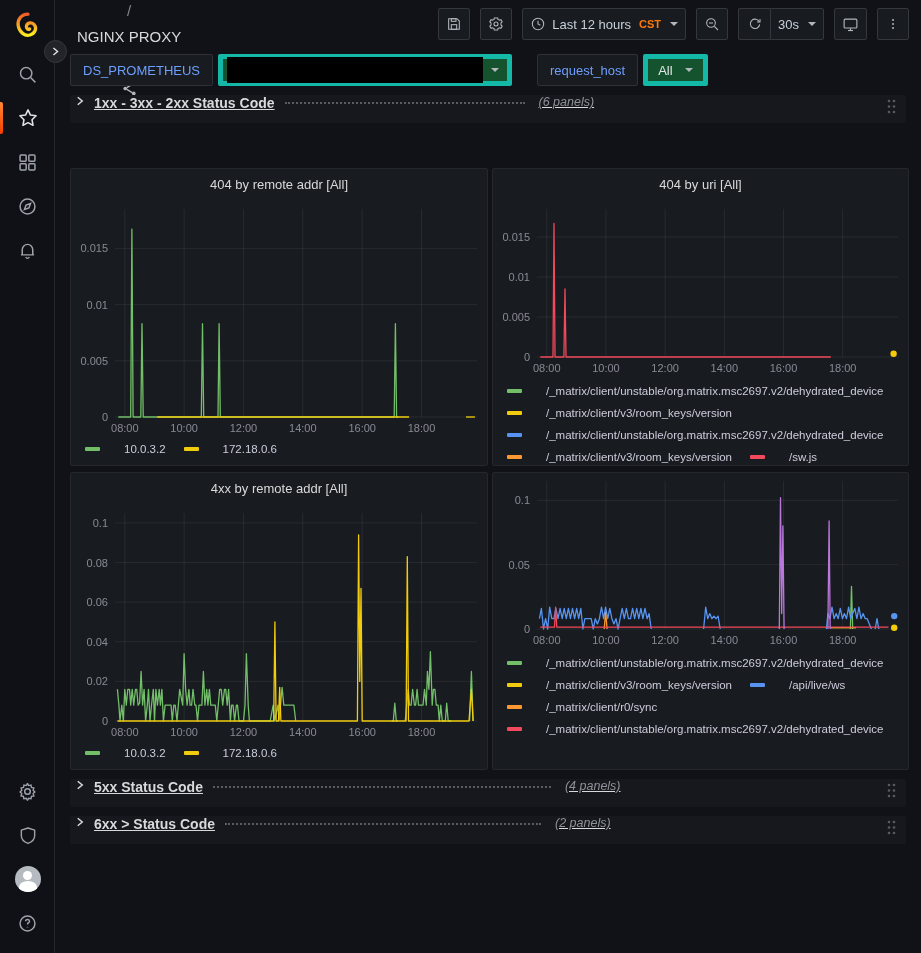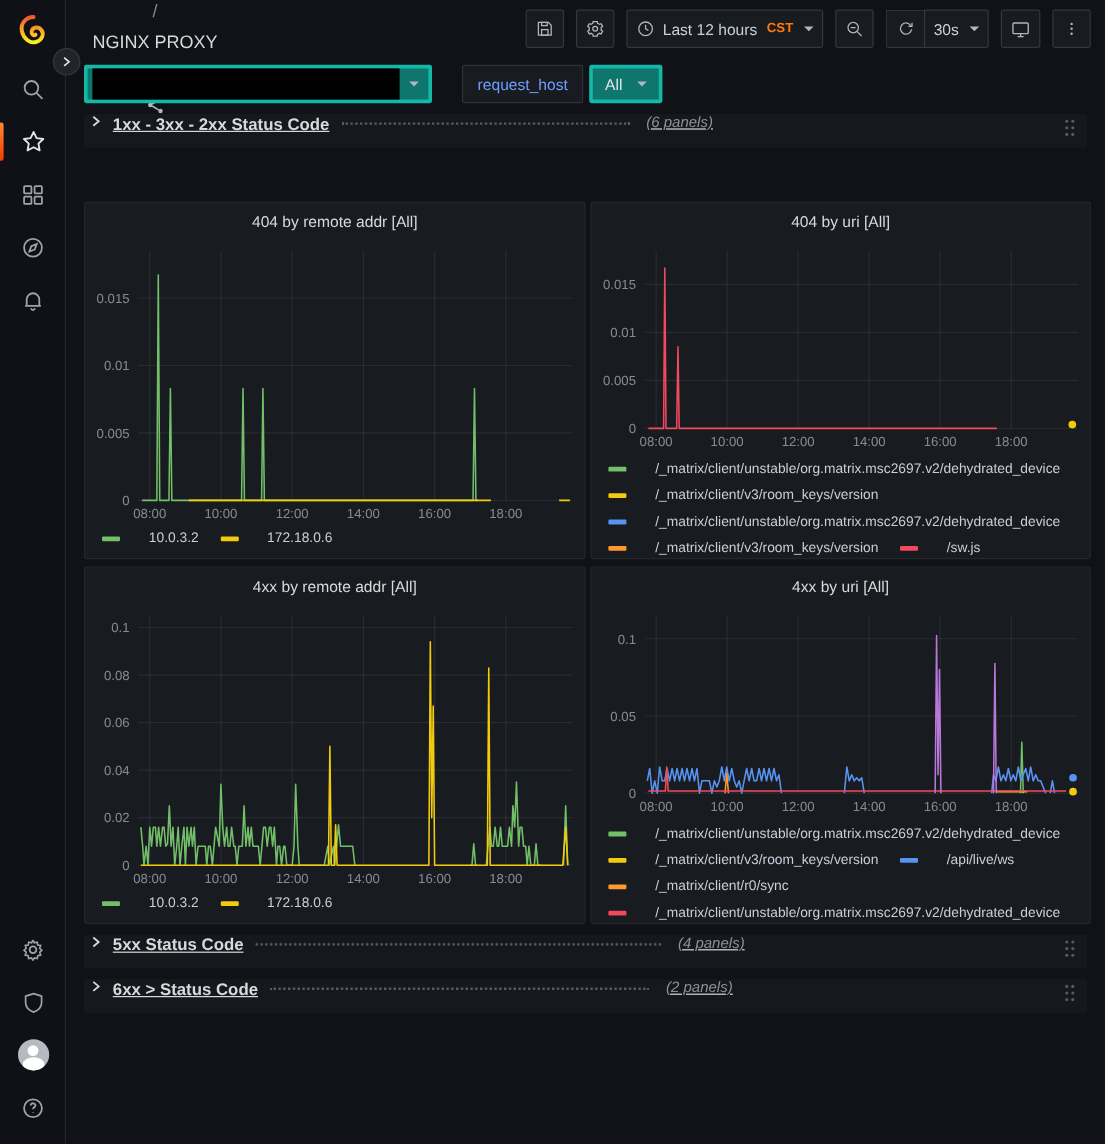--- a/index.html
+++ b/index.html
@@ -48,22 +48,22 @@
   .tz { color:#ff780a; font-size:11px; font-weight:700; margin-left:2px; }
   .caret { width:0; height:0; border-left:4px solid transparent; border-right:4px solid transparent;
     border-top:4px solid #b2b6bd; margin-left:3px; }
 
   
   .submenu { position:absolute; left:0; top:48px; width:866px; height:44px; display:flex;
     align-items:center; padding-left:15px; gap:5px; }
   .var-label { height:32px; display:flex; align-items:center; padding:0 12px;
     background:#181b1f; border:1px solid #2e3138; border-radius:2px;
     color:#6e9fff; font-size:13px; font-weight:500; }
-  .var-value { height:32px; display:flex; align-items:center; background:#0f766e;
-    border:3px solid #14b8a6; border-radius:2px; padding:0 8px 0 4px; cursor:pointer; }
+  .var-value { height:32px; display:flex; align-items:center; background:#14532d;
+    border:5px solid #14b8a6; border-radius:2px; padding:0 8px 0 4px; cursor:pointer; }
   .redacted { width:256px; height:26px; background:#000; }
   .var-value .caret { margin-left:8px; }
   .var-gap { width:15px; }
   .var-all { gap:4px; padding:0 10px; color:#e3e4e8; font-size:13px; }
 
   
   .row-header { position:absolute; left:15px; width:836px; height:28px; display:flex;
     align-items:flex-start; cursor:pointer; padding:0 4px;text-decoration:underline; }
   .row-header.collapsed { background:#16181d; border-radius:2px; }
   .row-chev { margin-right:8px; display:flex; }
@@ -250,20 +250,21 @@
           <svg width="14" height="16" viewBox="0 0 24 24">
             <circle cx="12" cy="5" r="1.7" fill="#b2b6bd" stroke="none"></circle>
               <circle cx="12" cy="12" r="1.7" fill="#b2b6bd" stroke="none"></circle>
               <circle cx="12" cy="19" r="1.7" fill="#b2b6bd" stroke="none"></circle>
           </svg>
         </div>
       </div>
     </header>
 
     <div class="submenu">
+      <div class="var-label">DS_PROMETHEUS</div>
       <div class="var-value">
         <div class="redacted"></div>
         <span class="caret"></span>
       </div>
       <div class="var-gap"></div>
       <div class="var-label">request_host</div>
       <div class="var-value var-all">
         <span>All</span>
         <span class="caret"></span>
       </div>
@@ -419,21 +420,20 @@
             <span class="legend-label">10.0.3.2</span>
           </span>
           <span class="legend-item">
             <span class="legend-swatch" style="background: rgb(242, 204, 12);"></span>
             <span class="legend-label">172.18.0.6</span>
           </span>
         </div>
     </div>
 
     <div class="panel" style="left:437px; top:472px; width:417px">
-      <div class="panel-title">4xx by uri [All]</div>
       <svg class="chart" width="415" height="176">
           <line x1="53.764754098360655" y1="8" x2="53.764754098360655" y2="156" stroke="rgba(204,204,220,0.09)" stroke-width="1"></line>
           <text x="53.764754098360655" y="171" fill="rgba(204,204,220,0.62)" font-size="11" text-anchor="middle">08:00</text>
           <line x1="112.94508196721311" y1="8" x2="112.94508196721311" y2="156" stroke="rgba(204,204,220,0.09)" stroke-width="1"></line>
           <text x="112.94508196721311" y="171" fill="rgba(204,204,220,0.62)" font-size="11" text-anchor="middle">10:00</text>
           <line x1="172.12540983606556" y1="8" x2="172.12540983606556" y2="156" stroke="rgba(204,204,220,0.09)" stroke-width="1"></line>
           <text x="172.12540983606556" y="171" fill="rgba(204,204,220,0.62)" font-size="11" text-anchor="middle">12:00</text>
           <line x1="231.30573770491802" y1="8" x2="231.30573770491802" y2="156" stroke="rgba(204,204,220,0.09)" stroke-width="1"></line>
           <text x="231.30573770491802" y="171" fill="rgba(204,204,220,0.62)" font-size="11" text-anchor="middle">14:00</text>
           <line x1="290.4860655737705" y1="8" x2="290.4860655737705" y2="156" stroke="rgba(204,204,220,0.09)" stroke-width="1"></line>

